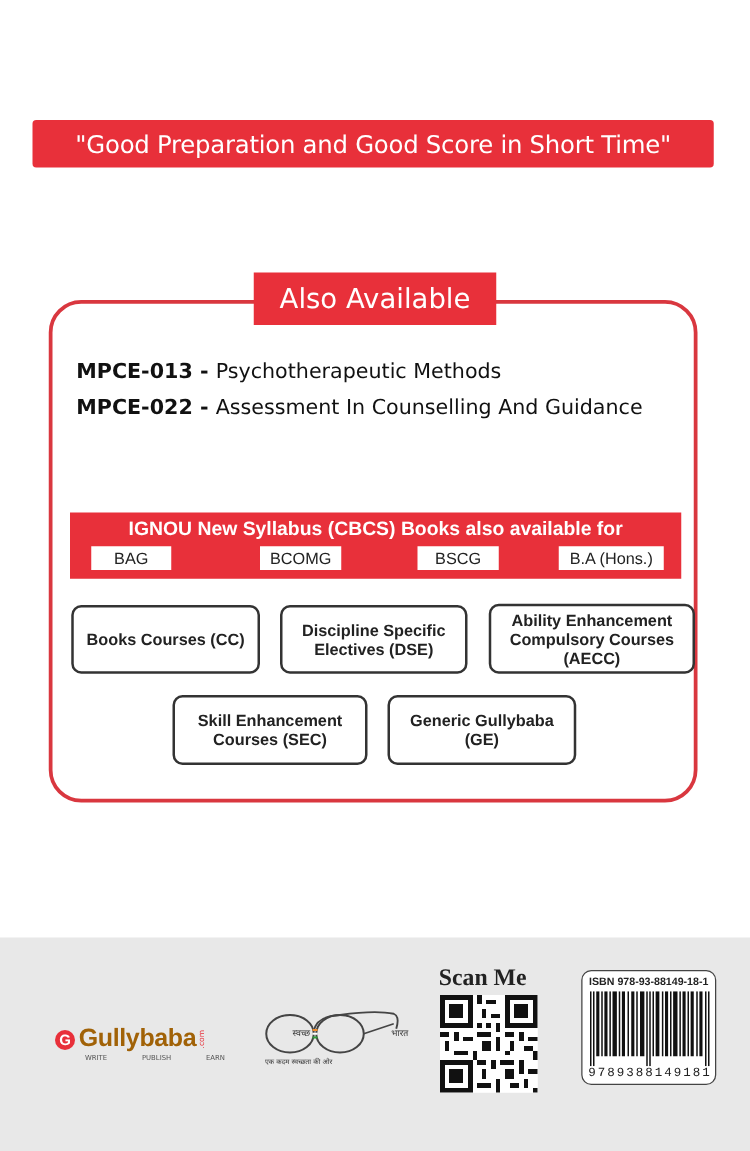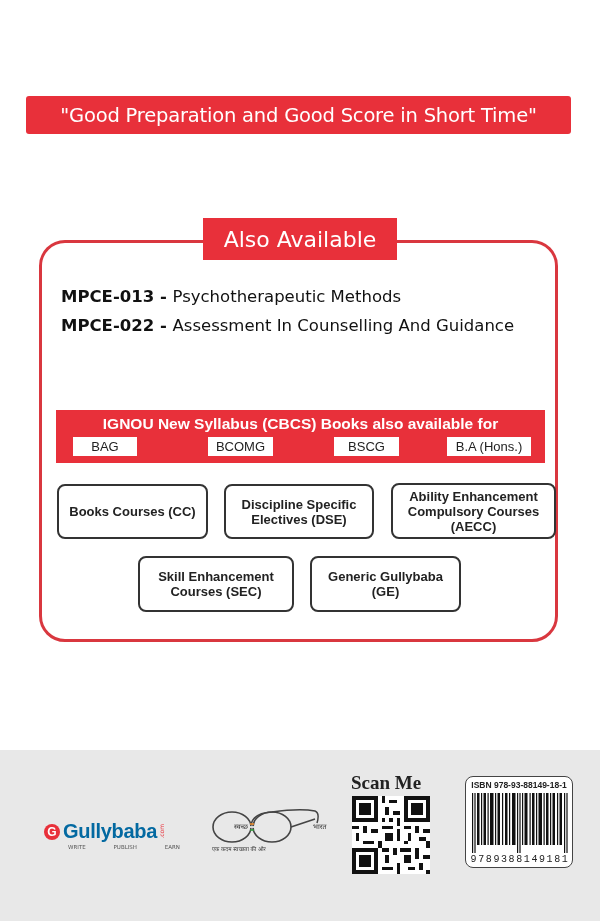--- a/index.html
+++ b/index.html
@@ -10,21 +10,21 @@
   .course-list{position:absolute;left:61px;top:283px;}
   .course{font-size:16.5px;line-height:28.5px;color:#111;white-space:nowrap;}
   .course .code{font-weight:bold;}
   .banner{position:absolute;left:56px;top:410px;width:489px;height:53px;background:#e8303a;}
   .banner-title{color:#fff;font-weight:bold;font-size:15.5px;text-align:center;margin-top:5px;font-family:"Liberation Sans",sans-serif;}
   .prog{position:absolute;top:27px;height:19px;background:#fff;color:#222;font-weight:normal;font-size:13px;display:flex;align-items:center;justify-content:center;font-family:"Liberation Sans",sans-serif;}
   .cbox{position:absolute;border:2px solid #333;border-radius:8px;box-sizing:border-box;display:flex;align-items:center;justify-content:center;text-align:center;font-family:"Liberation Sans",sans-serif;font-weight:bold;font-size:13px;color:#222;line-height:15px;background:#fff;}
   .footer{position:absolute;left:0;top:750px;width:600px;height:171px;background:#e8e8e8;}
   .logo{position:absolute;left:44px;top:820px;display:flex;align-items:center;}
   .logo-g{width:16px;height:16px;border-radius:50%;background:#e8303a;color:#fff;font-weight:bold;font-size:12px;display:flex;align-items:center;justify-content:center;font-family:"Liberation Sans",sans-serif;}
-  .logo-text{color:#0369a1;font-weight:bold;font-size:20px;margin-left:3px;font-family:"Liberation Sans",sans-serif;letter-spacing:-0.3px;}
+  .logo-text{color:#a16207;font-weight:bold;font-size:20px;margin-left:3px;font-family:"Liberation Sans",sans-serif;letter-spacing:-0.3px;}
   .logo-com{color:#e8303a;font-size:6px;writing-mode:vertical-rl;transform:rotate(180deg);margin-left:1px;}
   .logo-tags{position:absolute;left:68px;top:844px;width:112px;display:flex;justify-content:space-between;font-size:5.5px;color:#555;}
   .swachh{position:absolute;left:210px;top:805px;width:110px;height:50px;}
   .scan-title{position:absolute;left:351px;top:772px;font-weight:bold;font-size:19px;color:#222;font-family:Liberation Serif, serif;}
   .qr{position:absolute;left:352px;top:796px;width:78px;height:78px;background:#fff;}
   .isbn{position:absolute;left:465px;top:776px;width:108px;height:92px;background:#fff;border:1.5px solid #444;border-radius:8px;box-sizing:border-box;overflow:hidden;}
   .isbn-label{font-family:"Liberation Sans",sans-serif;font-weight:bold;font-size:8.5px;color:#222;text-align:center;margin-top:3px;}
   .isbn-bars{position:absolute;left:6px;top:16px;width:96px;height:60px;}
   .isbn-num{position:absolute;left:2px;bottom:2px;width:104px;font-family:"Liberation Mono",monospace;font-size:10px;letter-spacing:1.6px;color:#222;text-align:center;}
 </style>

